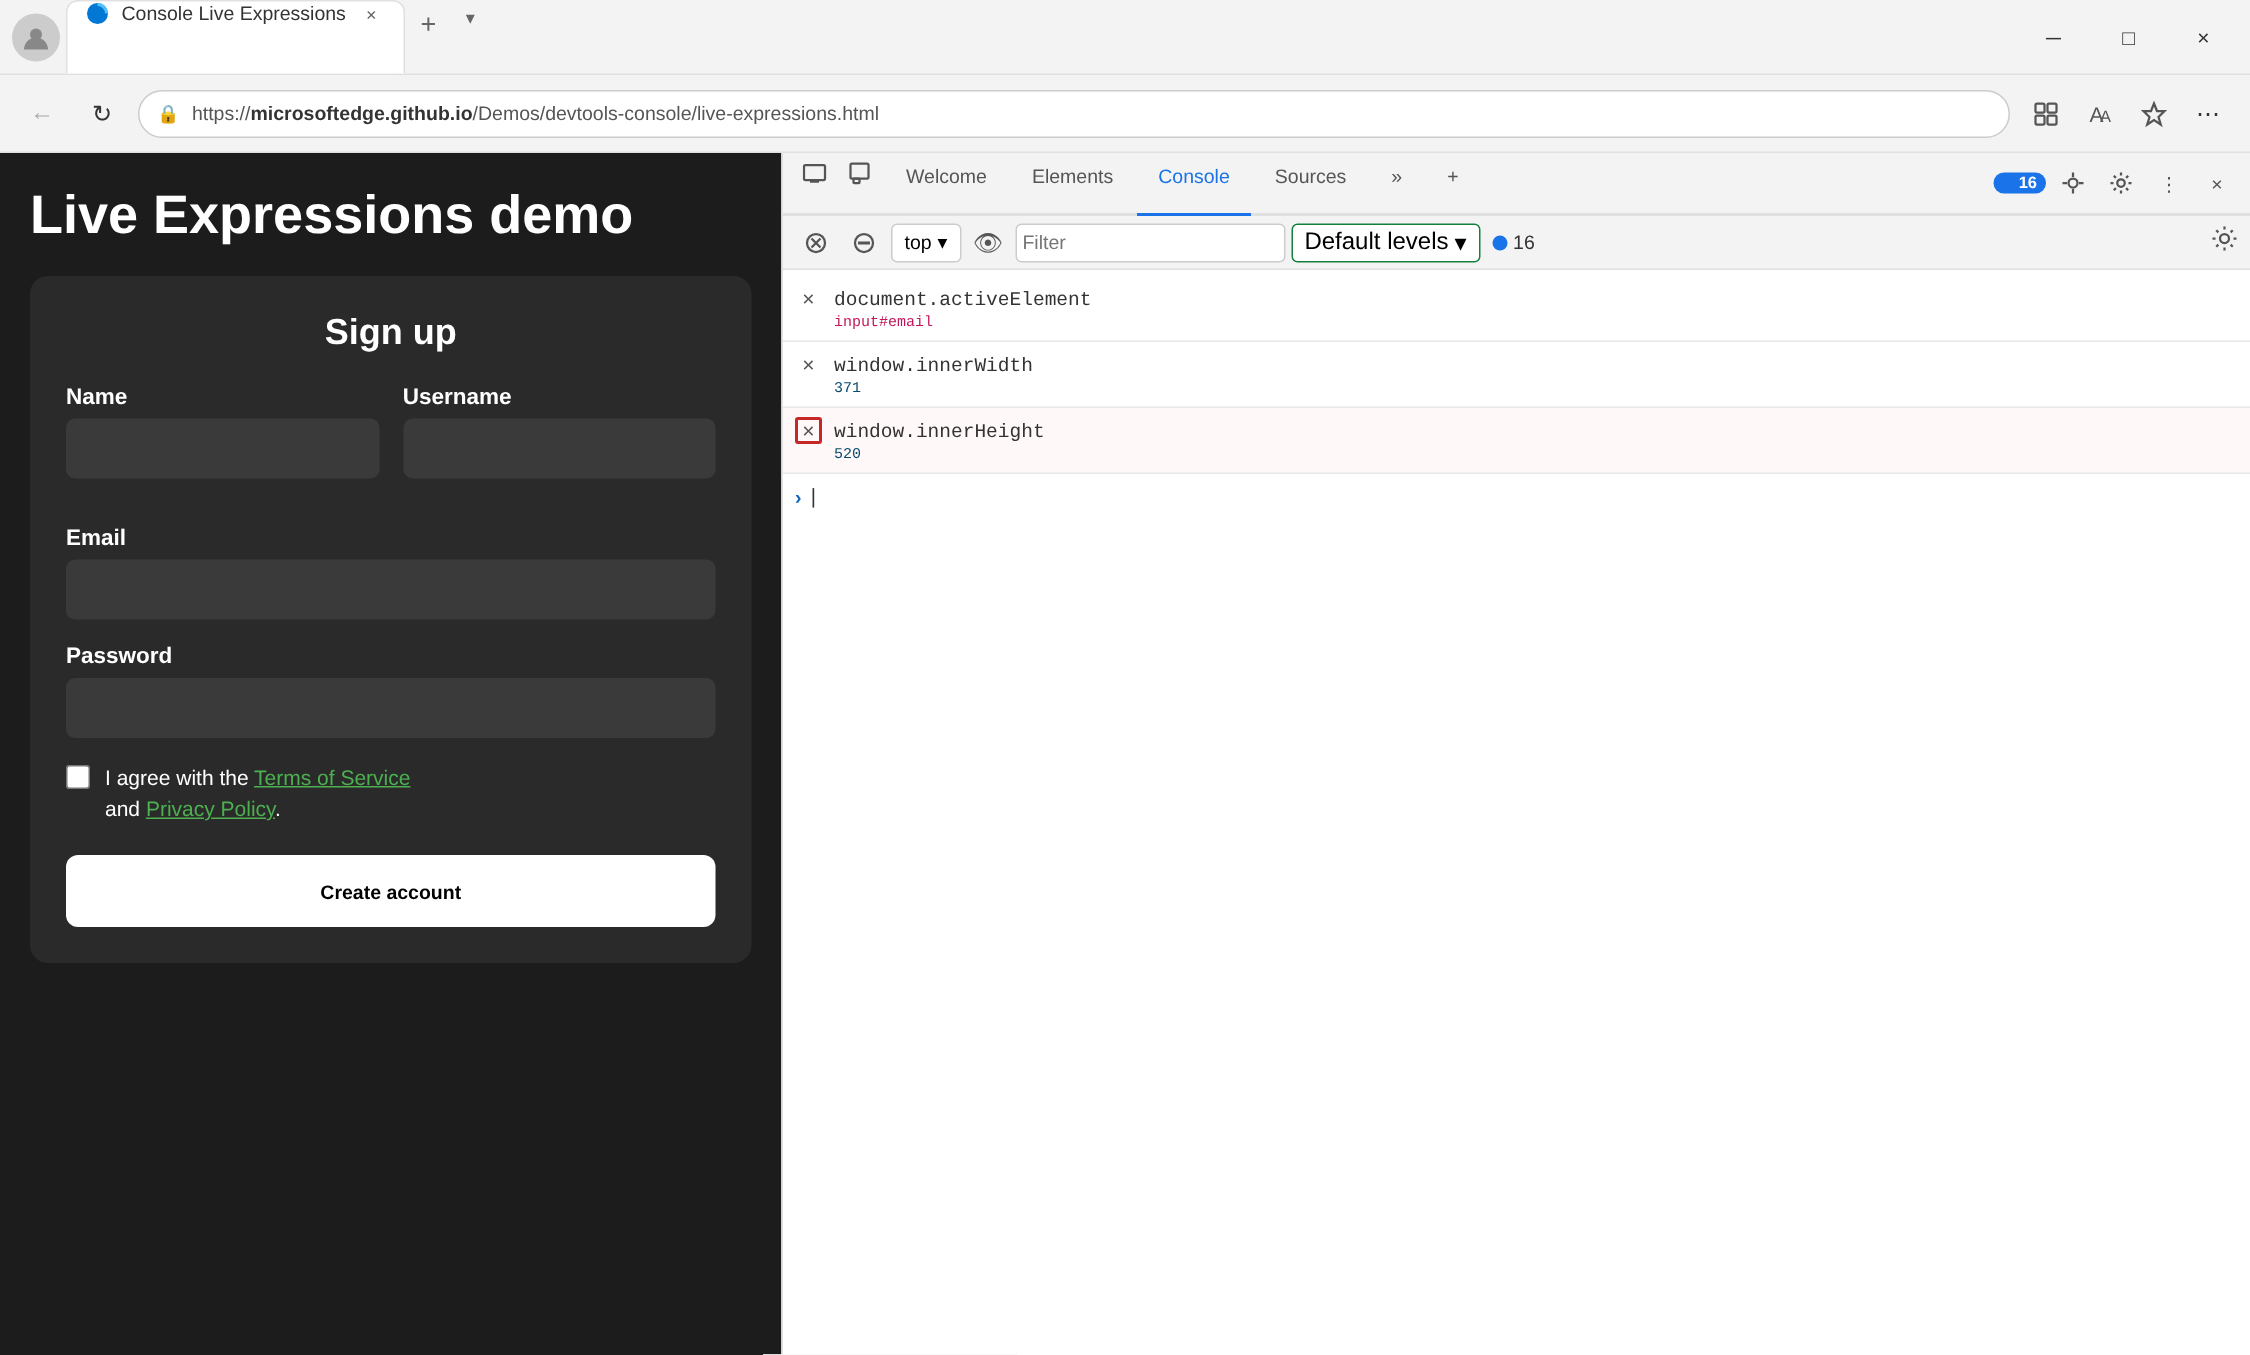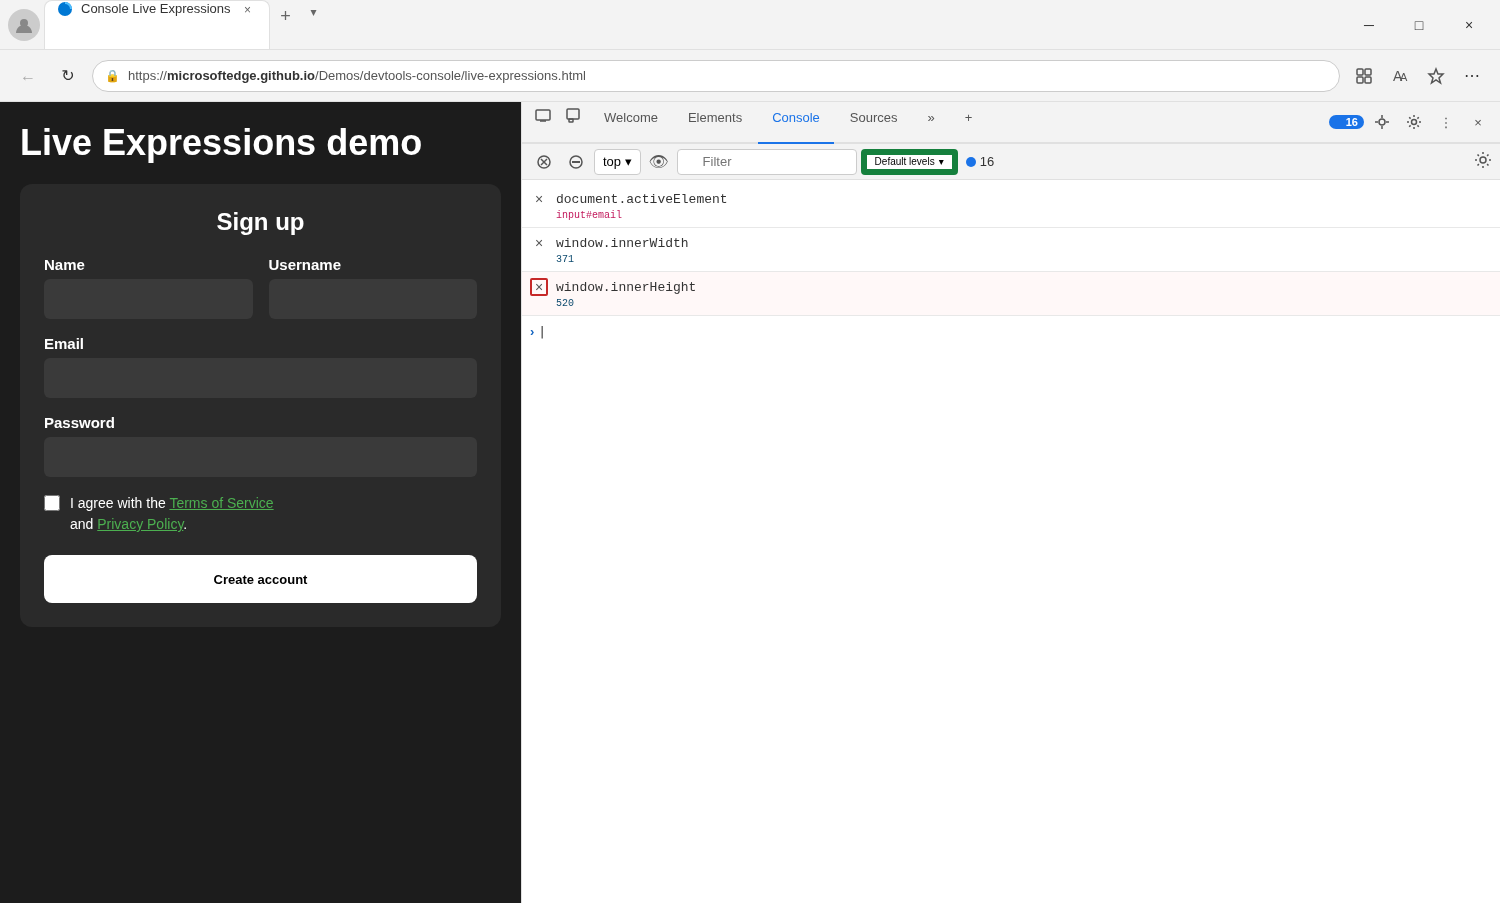--- a/index.html
+++ b/index.html
@@ -32,21 +32,21 @@
     .toolbar-icon { width: 32px; height: 32px; display: flex; align-items: center; justify-content: center; cursor: pointer; border-radius: 4px; font-size: 16px; color: #333; }
 
     
     .main-area { flex: 1; display: flex; overflow: hidden; }
 
     
     .webpage-panel { width: 521px; height: 100%; background: #1c1c1c; overflow: hidden; padding: 20px; }
     .page-title { font-size: 36px; font-weight: 700; color: #fff; margin-bottom: 20px; }
     .signup-form { background: #2a2a2a; border-radius: 12px; padding: 24px; }
     .form-title { font-size: 24px; font-weight: 700; color: #fff; text-align: center; margin-bottom: 20px; }
-    .form-row { display: flex; gap: 16px; margin-bottom: 16px; }
+    .form-row { display: flex; gap: 16px; margin-bottom: 31px; }
     .form-group { display: flex; flex-direction: column; gap: 6px; flex: 1; }
     .form-label { font-size: 15px; font-weight: 600; color: #fff; }
     .form-input { height: 40px; background: #3a3a3a; border: none; border-radius: 6px; padding: 0 10px; color: #fff; font-size: 14px; outline: none; }
     .checkbox-row { display: flex; align-items: flex-start; gap: 10px; margin: 16px 0; flex-wrap: wrap; }
     .form-checkbox { width: 16px; height: 16px; margin-top: 2px; flex-shrink: 0; }
     .checkbox-label { font-size: 14px; color: #fff; line-height: 1.5; }
     .checkbox-label .link { color: #4caf50; text-decoration: underline; cursor: pointer; }
     .create-btn { width: 100%; height: 48px; background: #fff; color: #000; border: none; border-radius: 8px; font-size: 13px; font-weight: 700; cursor: pointer; margin-top: 4px; }
 
     
@@ -55,22 +55,22 @@
     .devtool-tab { padding: 8px 14px; font-size: 13px; color: #555; cursor: pointer; border-bottom: 2px solid transparent; margin-bottom: -2px; }
     .devtool-tab.active { color: #1a73e8; border-bottom: 2px solid #1a73e8; }
     .devtools-tab-icons { margin-left: auto; display: flex; align-items: center; gap: 4px; }
     .dt-icon { width: 28px; height: 28px; display: flex; align-items: center; justify-content: center; cursor: pointer; border-radius: 4px; font-size: 13px; color: #555; }
     .dt-badge { background: #1a73e8; color: #fff; border-radius: 10px; padding: 1px 6px; font-size: 11px; font-weight: 600; }
 
     
     .console-toolbar { height: 36px; background: #f3f3f3; display: flex; align-items: center; padding: 0 8px; gap: 4px; border-bottom: 1px solid #e0e0e0; }
     .console-btn { width: 28px; height: 28px; display: flex; align-items: center; justify-content: center; cursor: pointer; border-radius: 4px; font-size: 14px; color: #555; }
     .context-selector { display: flex; align-items: center; gap: 4px; padding: 2px 8px; background: #fff; border: 1px solid #ccc; border-radius: 4px; cursor: pointer; font-size: 13px; height: 26px; }
-    .filter-input { flex: 1; max-width: 180px; height: 26px; border: 1px solid #ccc; border-radius: 4px; padding: 0 25px; font-size: 13px; color: #555; outline: none; }
-    .default-levels { display: flex; align-items: center; gap: 4px; padding: 2px 8px; background: #fff; border: 6px solid #15803d; border-radius: 4px; cursor: pointer; font-size: 10px; height: 26px; }
+    .filter-input { flex: 1; max-width: 180px; height: 26px; border: 1px solid #ccc; border-radius: 4px; padding: 0 4px; font-size: 13px; color: #555; outline: none; }
+    .default-levels { display: flex; align-items: center; gap: 4px; padding: 2px 8px; background: #fff; border: 1px solid #15803d; border-radius: 4px; cursor: pointer; font-size: 16px; height: 26px; }
     .blue-dot { width: 10px; height: 10px; background: #1a73e8; border-radius: 50%; display: inline-block; }
     .settings-icon-small { margin-left: auto; cursor: pointer; font-size: 16px; color: #555; }
 
     
     .console-output { flex: 1; overflow-y: auto; background: #fff; padding: 4px 0; }
     .console-expression { border-bottom: 1px solid #e8e8e8; padding: 6px 8px; }
     .expression-header { display: flex; align-items: center; gap: 8px; }
     .expr-close { width: 18px; height: 18px; display: flex; align-items: center; justify-content: center; font-size: 14px; color: #555; cursor: pointer; }
     .expr-text { font-family: 'Consolas', 'Courier New', monospace; font-size: 13px; color: #333; }
     .expr-value { font-family: 'Consolas', 'Courier New', monospace; font-size: 10px; padding-left: 26px; margin-top: 2px; }

